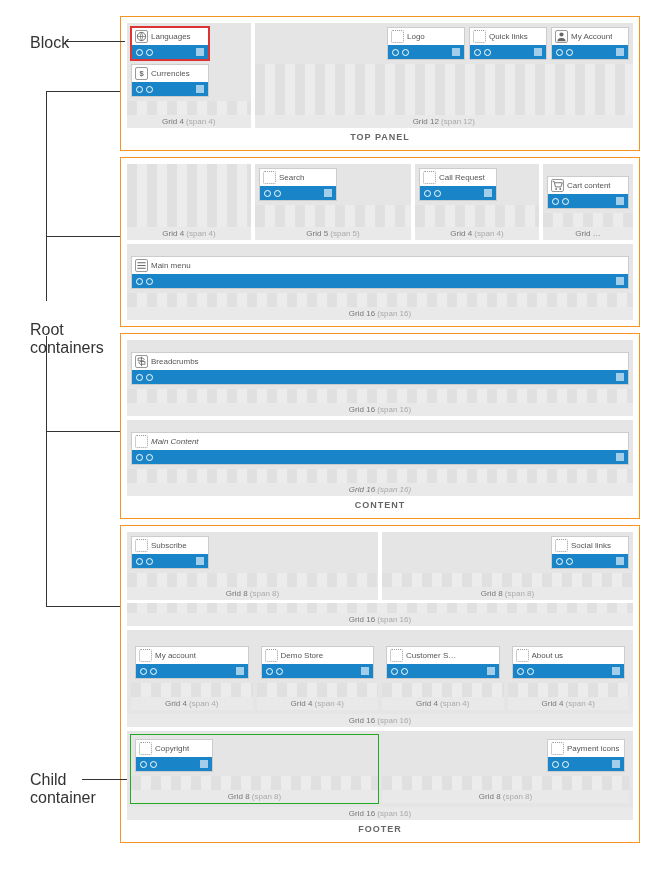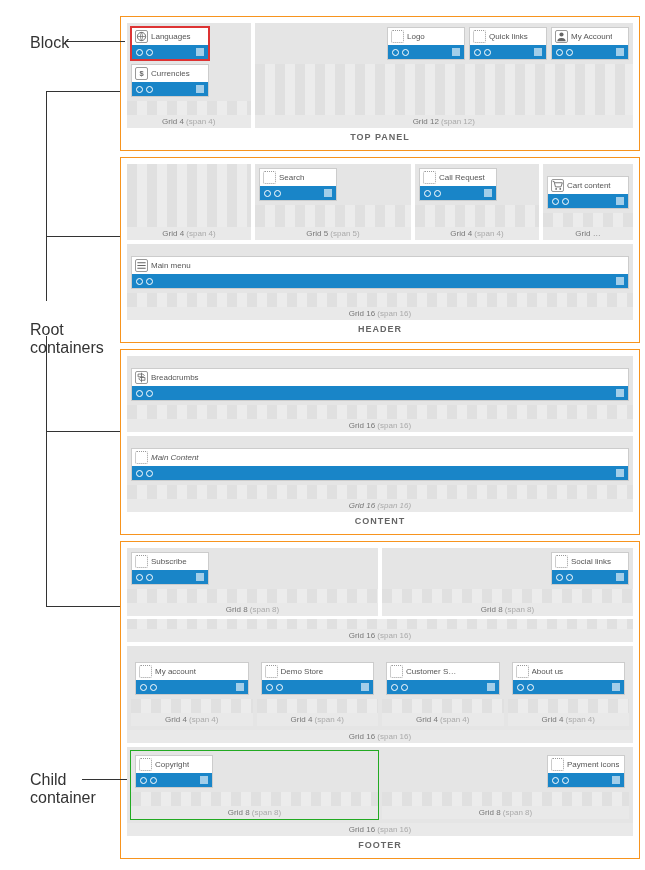--- a/index.html
+++ b/index.html
@@ -239,21 +239,20 @@
                 <span class="tb-right">
                   <span class="sq"></span>
                 </span>
               </div>
             </div>
           </div>
         <div class="stripes"></div>
         <div class="cell-label"><span>Grid 16</span> <span class="muted">(span 16)</span></div>
       </div>
     </div>
-    <div class="root-title">HEADER</div>
   </div>
 
   <div class="root">
     <div class="grid-row">
       <div class="grid-cell w16">
         <div class="block-row">
             <div class="block block-full">
               <div class="block-hdr">
                 <span class="block-icon">
                   <svg class="icon" viewBox="0 0 16 16">

